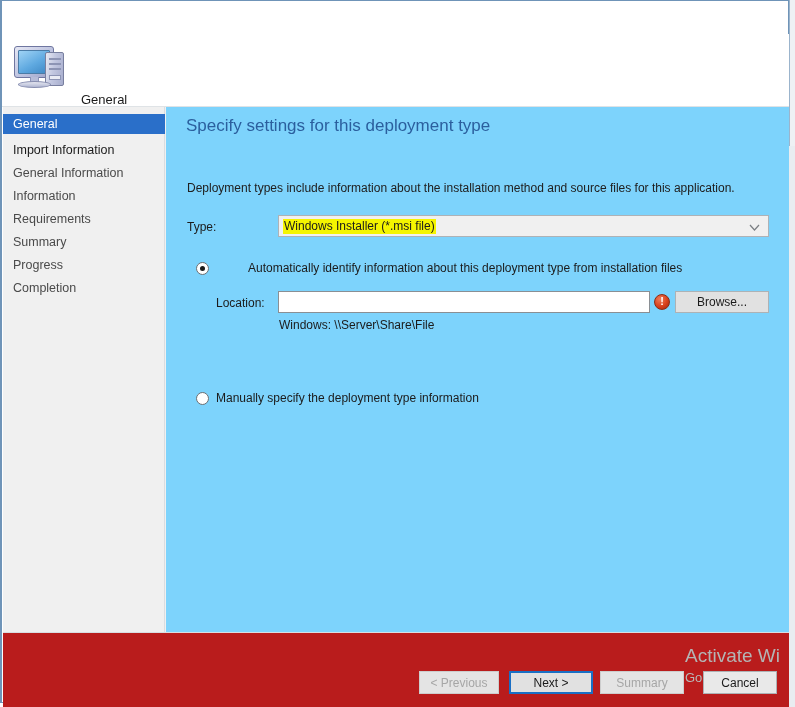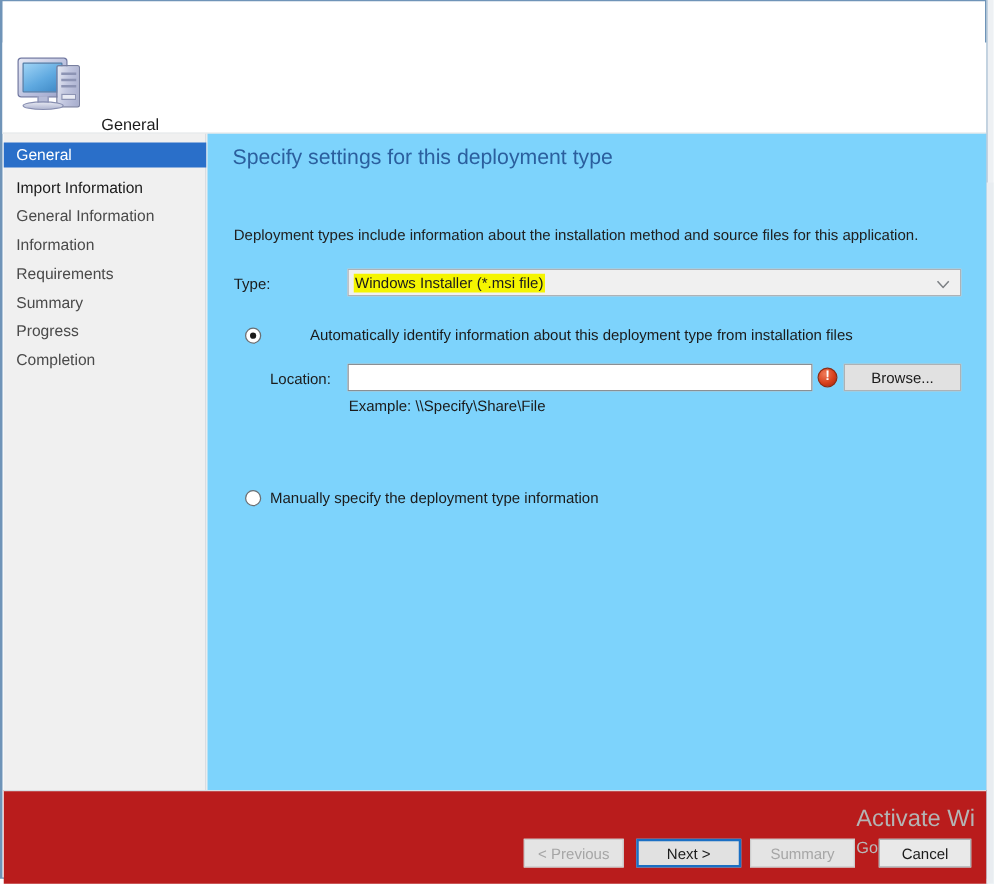--- a/index.html
+++ b/index.html
@@ -438,21 +438,21 @@
           </svg>
         </div>
 
         <div class="radio checked" id="radio-auto"></div>
         <div class="radio-label" id="radio-auto-label">Automatically identify information about this deployment type from installation files</div>
 
         <div class="lbl-location">Location:</div>
         <input class="text-input" type="text" value="" style="">
         <div class="err-icon"></div>
         <button class="browse-btn">Browse...</button>
-        <div class="example-text">Example: \\Specify\Share\File</div>
+        <div class="example-text">Windows: \\Server\Share\File</div>
 
         <div class="radio" id="radio-manual"></div>
         <div class="radio-label" id="radio-manual-label">Manually specify the deployment type information</div>
 
       </div>
     </div>
 
     <div class="footer">
       <div class="watermark">
         <div class="wm-line1">Activate Wi</div>

